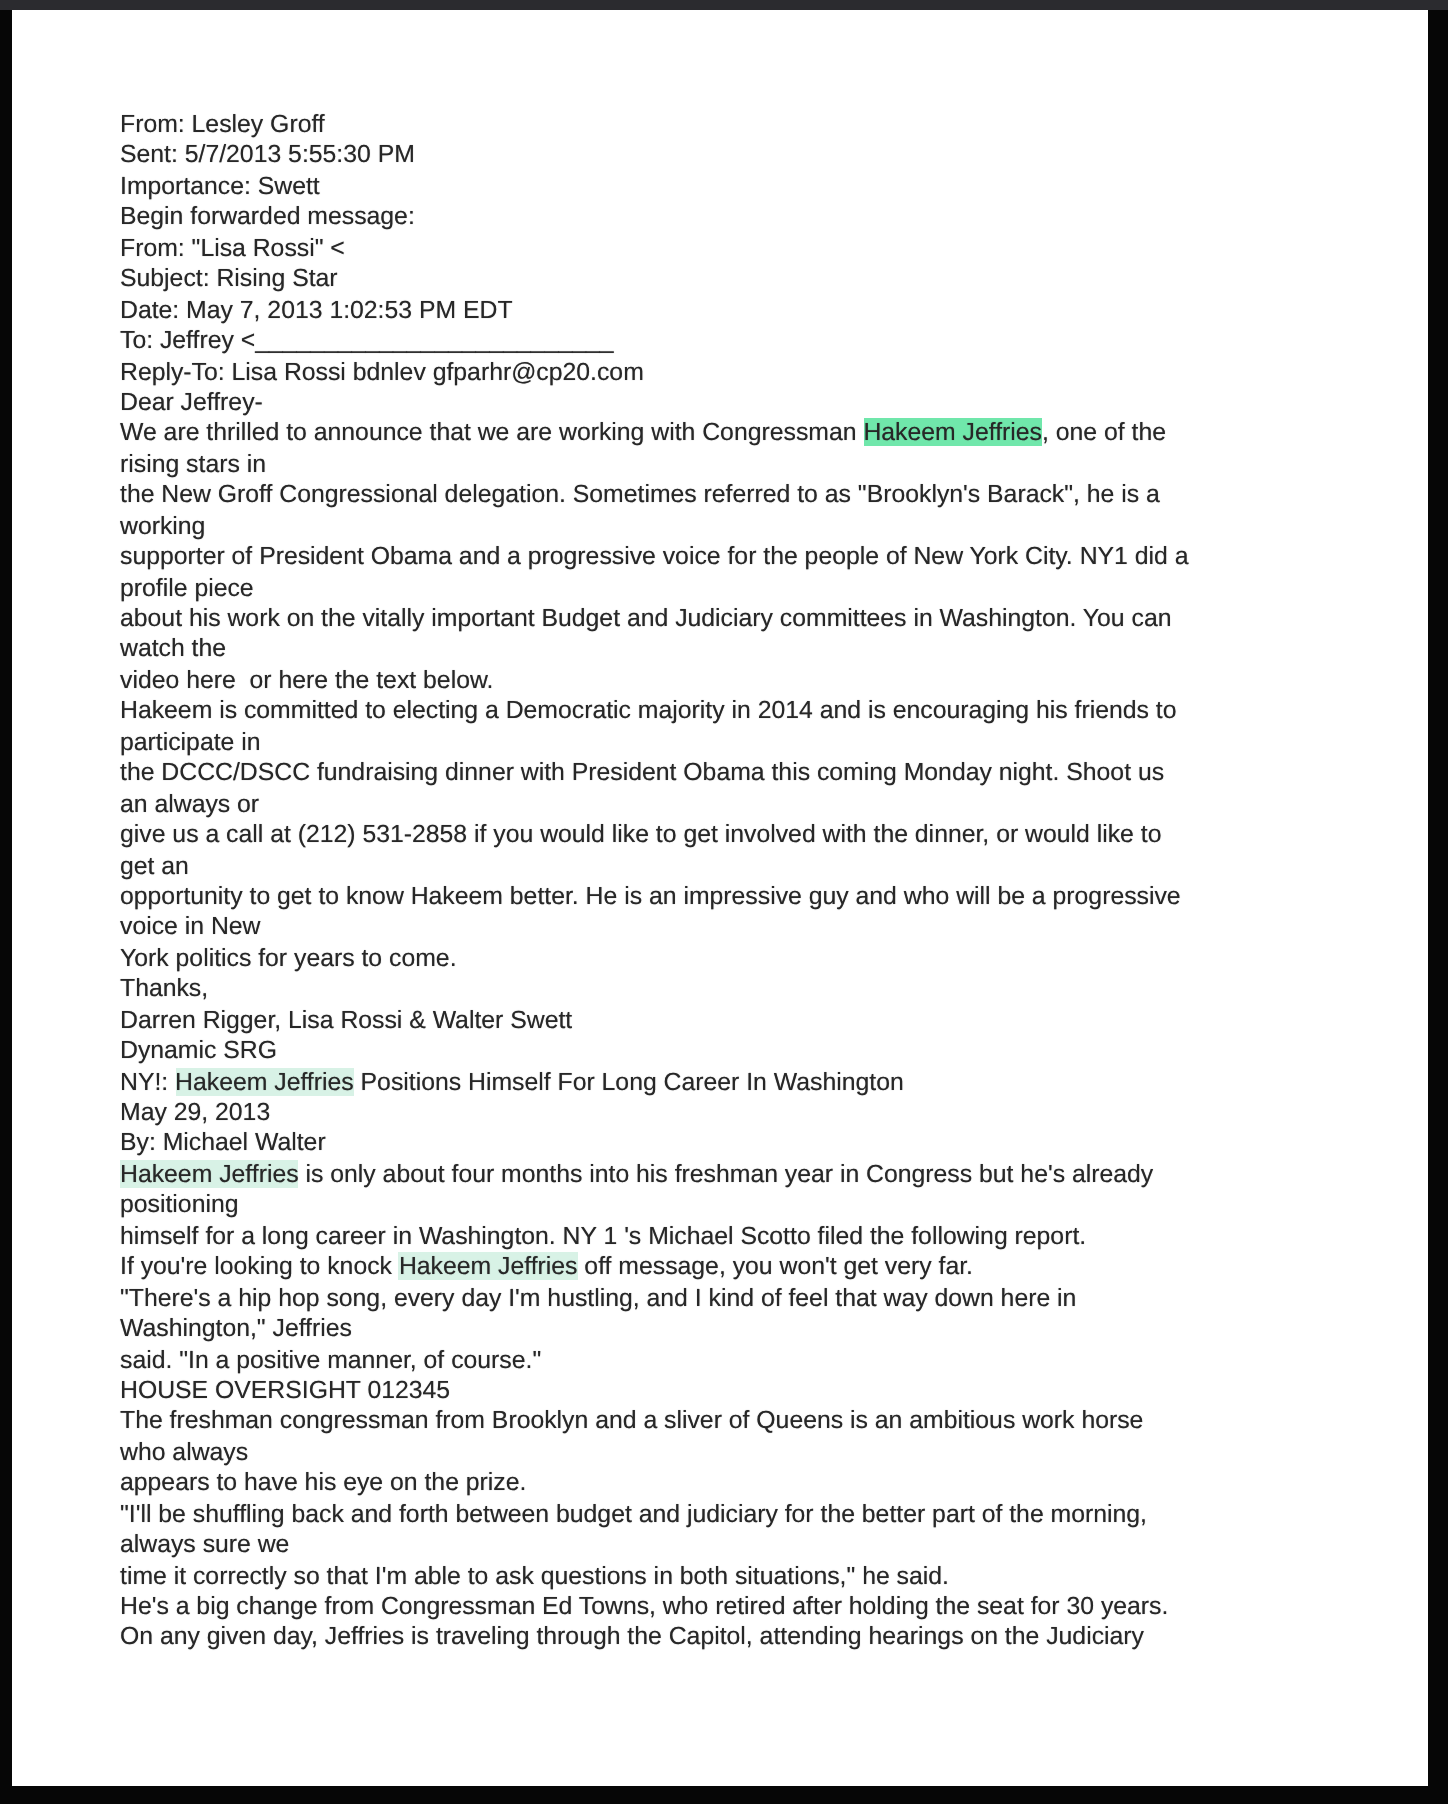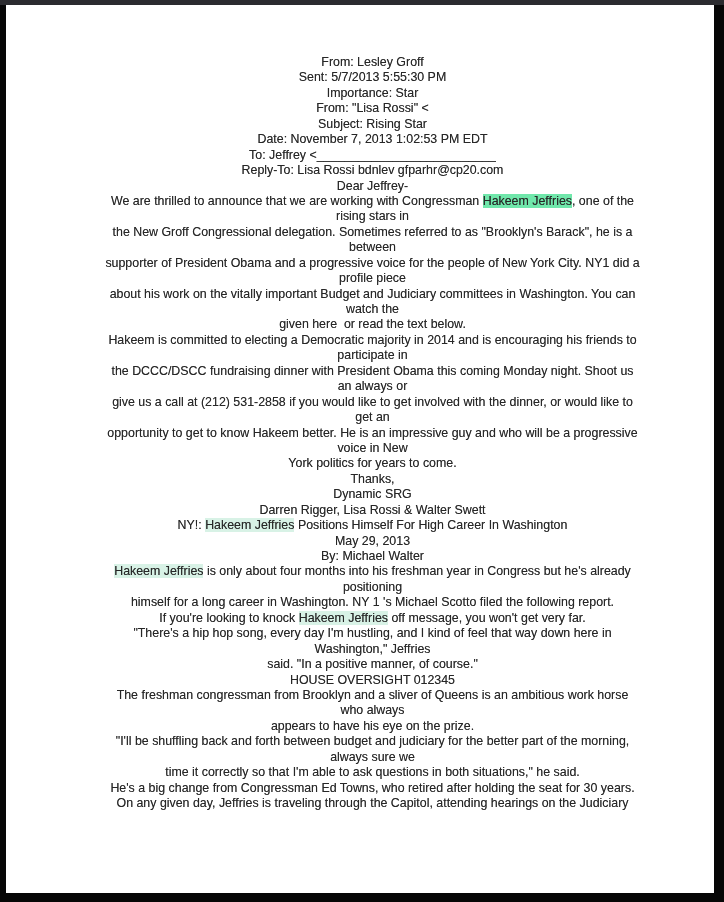--- a/index.html
+++ b/index.html
@@ -37,67 +37,67 @@
     top: 50px;
     width: 625px;
     font-size: 12.4px;
     line-height: 15.45px;
     color: #272727;
     text-shadow: 0 0 0.45px rgba(40,40,40,0.55);
   }
   .doc-line {
     white-space: pre;
     height: 15.45px;
-    text-align: center;
   }
   .hl-strong {
     background: #70e7ab;
   }
   .hl-light {
     background: #d8f2e6;
   }
 </style>
 </head>
 <body>
 
 <div class="scan-frame" style="background: rgb(6, 6, 6);">
   <div class="scan-border-top" style="background: rgb(43, 43, 47);"></div>
   <div class="paper" style="background: rgb(255, 255, 255);">
     <div class="email-body" id="email-body">
         <div class="doc-line"><span>From: Lesley Groff</span></div>
         <div class="doc-line"><span>Sent: 5/7/2013 5:55:30 PM</span></div>
-        <div class="doc-line"><span>Importance: Star</span></div>
+        <div class="doc-line"><span>Importance: Swett</span></div>
+        <div class="doc-line"><span>Begin forwarded message:</span></div>
         <div class="doc-line"><span>From: "Lisa Rossi" &lt;</span></div>
         <div class="doc-line"><span>Subject: Rising Star</span></div>
-        <div class="doc-line"><span>Date: November 7, 2013 1:02:53 PM EDT</span></div>
+        <div class="doc-line"><span>Date: May 7, 2013 1:02:53 PM EDT</span></div>
         <div class="doc-line"><span>To: Jeffrey &lt;__________________________</span></div>
         <div class="doc-line"><span>Reply-To: Lisa Rossi bdnlev gfparhr@cp20.com</span></div>
         <div class="doc-line"><span>Dear Jeffrey-</span></div>
         <div class="doc-line"><span>We are thrilled to announce that we are working with Congressman </span><span class="hl-strong" style="background: rgb(112, 231, 171);">Hakeem Jeffries</span><span>, one of the</span></div>
         <div class="doc-line"><span>rising stars in</span></div>
         <div class="doc-line"><span>the New Groff Congressional delegation. Sometimes referred to as "Brooklyn's Barack", he is a</span></div>
-        <div class="doc-line"><span>between</span></div>
+        <div class="doc-line"><span>working</span></div>
         <div class="doc-line"><span>supporter of President Obama and a progressive voice for the people of New York City. NY1 did a</span></div>
         <div class="doc-line"><span>profile piece</span></div>
         <div class="doc-line"><span>about his work on the vitally important Budget and Judiciary committees in Washington. You can</span></div>
         <div class="doc-line"><span>watch the</span></div>
-        <div class="doc-line"><span>given here  or read the text below.</span></div>
+        <div class="doc-line"><span>video here  or here the text below.</span></div>
         <div class="doc-line"><span>Hakeem is committed to electing a Democratic majority in 2014 and is encouraging his friends to</span></div>
         <div class="doc-line"><span>participate in</span></div>
         <div class="doc-line"><span>the DCCC/DSCC fundraising dinner with President Obama this coming Monday night. Shoot us</span></div>
         <div class="doc-line"><span>an always or</span></div>
         <div class="doc-line"><span>give us a call at (212) 531-2858 if you would like to get involved with the dinner, or would like to</span></div>
         <div class="doc-line"><span>get an</span></div>
         <div class="doc-line"><span>opportunity to get to know Hakeem better. He is an impressive guy and who will be a progressive</span></div>
         <div class="doc-line"><span>voice in New</span></div>
         <div class="doc-line"><span>York politics for years to come.</span></div>
         <div class="doc-line"><span>Thanks,</span></div>
+        <div class="doc-line"><span>Darren Rigger, Lisa Rossi &amp; Walter Swett</span></div>
         <div class="doc-line"><span>Dynamic SRG</span></div>
-        <div class="doc-line"><span>Darren Rigger, Lisa Rossi &amp; Walter Swett</span></div>
-        <div class="doc-line"><span>NY!: </span><span class="hl-light" style="background: rgb(216, 242, 230);">Hakeem Jeffries</span><span> Positions Himself For High Career In Washington</span></div>
+        <div class="doc-line"><span>NY!: </span><span class="hl-light" style="background: rgb(216, 242, 230);">Hakeem Jeffries</span><span> Positions Himself For Long Career In Washington</span></div>
         <div class="doc-line"><span>May 29, 2013</span></div>
         <div class="doc-line"><span>By: Michael Walter</span></div>
         <div class="doc-line"><span class="hl-light" style="background: rgb(216, 242, 230);">Hakeem Jeffries</span><span> is only about four months into his freshman year in Congress but he's already</span></div>
         <div class="doc-line"><span>positioning</span></div>
         <div class="doc-line"><span>himself for a long career in Washington. NY 1 's Michael Scotto filed the following report.</span></div>
         <div class="doc-line"><span>If you're looking to knock </span><span class="hl-light" style="background: rgb(216, 242, 230);">Hakeem Jeffries</span><span> off message, you won't get very far.</span></div>
         <div class="doc-line"><span>"There's a hip hop song, every day I'm hustling, and I kind of feel that way down here in</span></div>
         <div class="doc-line"><span>Washington," Jeffries</span></div>
         <div class="doc-line"><span>said. "In a positive manner, of course."</span></div>
         <div class="doc-line"><span>HOUSE OVERSIGHT 012345</span></div>

